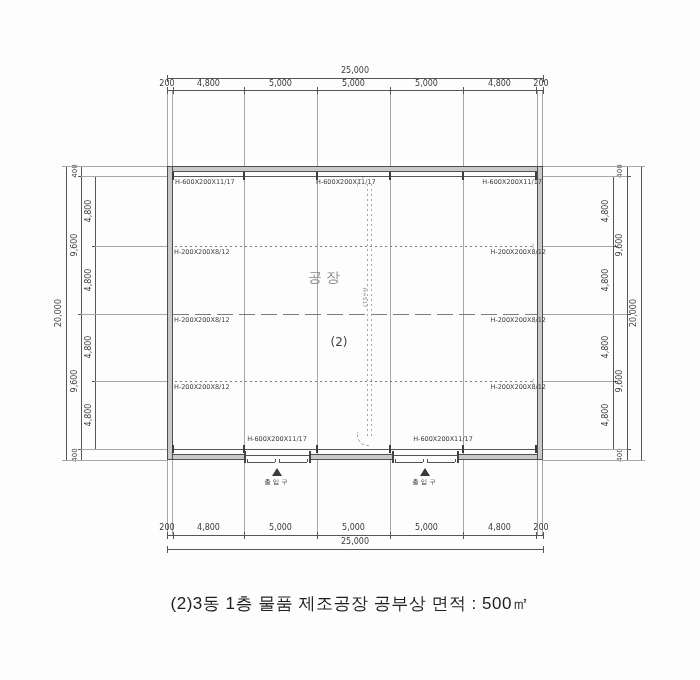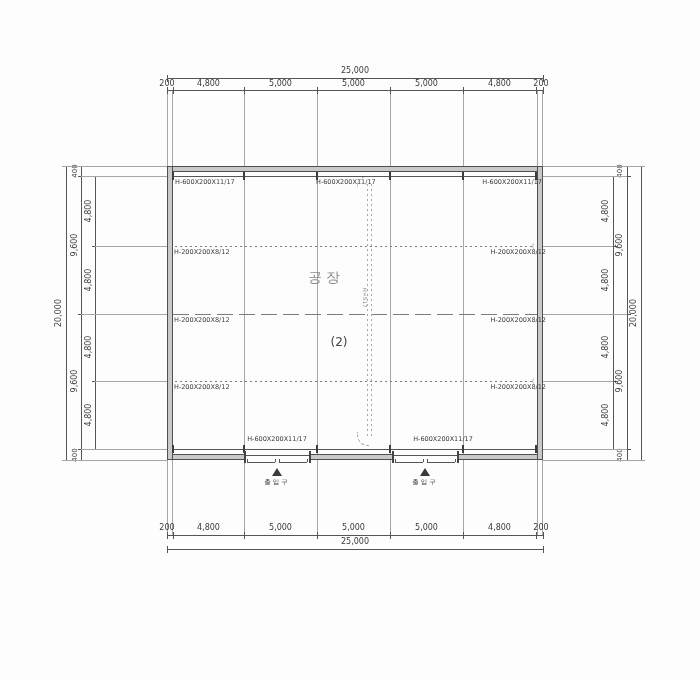--- a/index.html
+++ b/index.html
@@ -190,13 +190,14 @@
       <div class="abs" style="left: 62px; top: 166px; width: 105px; height: 1px; background: rgb(166, 166, 166);"></div>
       <div class="abs" style="left: 62px; top: 460px; width: 105px; height: 1px; background: rgb(166, 166, 166);"></div>
       <div class="abs" style="left: 543px; top: 176px; width: 84px; height: 1px; background: rgb(166, 166, 166);"></div>
       <div class="abs" style="left: 543px; top: 313.5px; width: 84px; height: 1px; background: rgb(166, 166, 166);"></div>
       <div class="abs" style="left: 543px; top: 449px; width: 84px; height: 1px; background: rgb(166, 166, 166);"></div>
       <div class="abs" style="left: 543px; top: 246px; width: 70px; height: 1px; background: rgb(166, 166, 166);"></div>
       <div class="abs" style="left: 543px; top: 381px; width: 70px; height: 1px; background: rgb(166, 166, 166);"></div>
       <div class="abs" style="left: 543px; top: 166px; width: 102px; height: 1px; background: rgb(166, 166, 166);"></div>
       <div class="abs" style="left: 543px; top: 460px; width: 102px; height: 1px; background: rgb(166, 166, 166);"></div>
     </div>
+  <div class="caption">(2)3동 1층 물품 제조공장 공부상 면적 : 500㎡</div>
 </div>
 
 </body></html>

